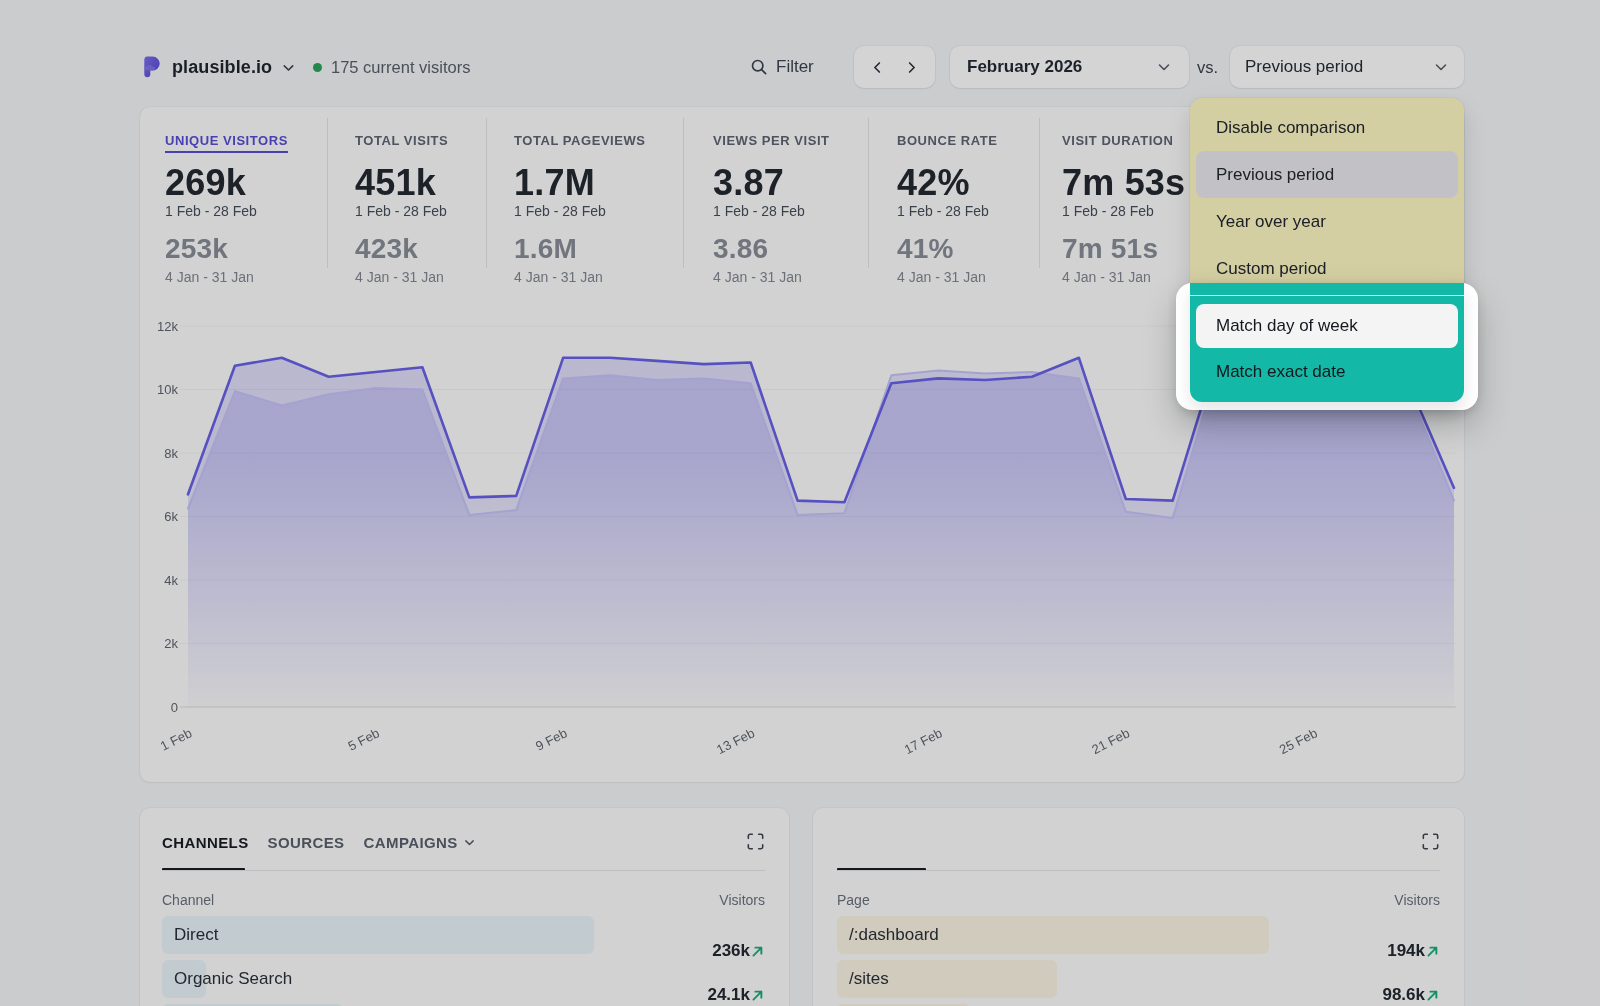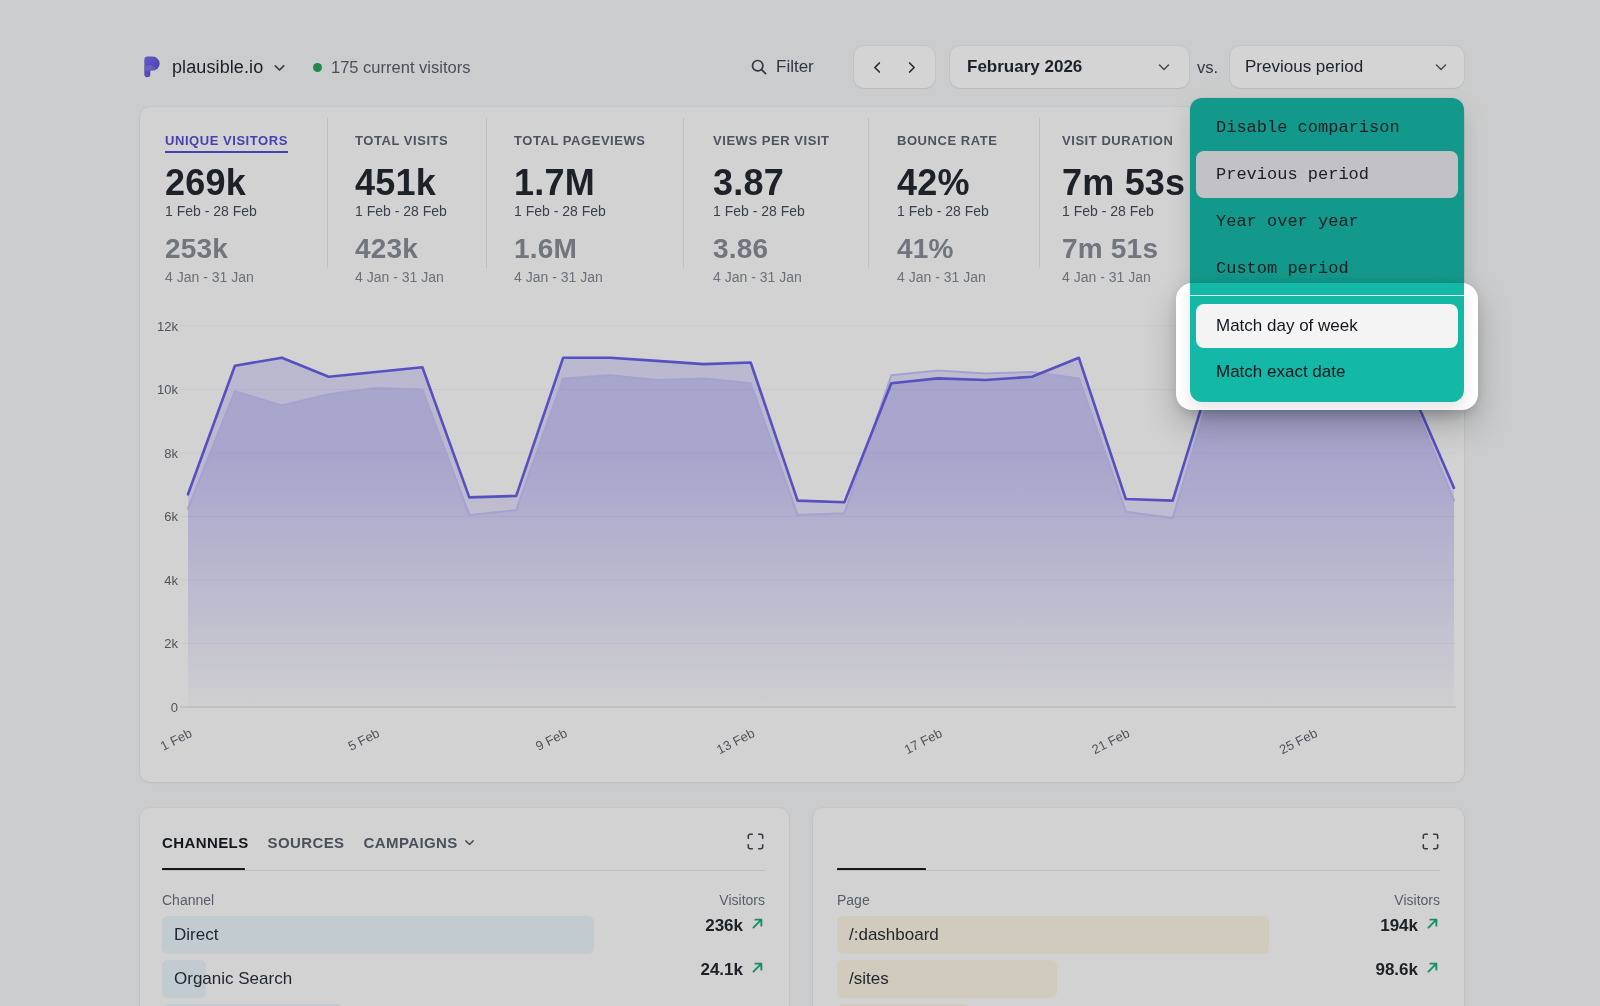--- a/index.html
+++ b/index.html
@@ -2,21 +2,21 @@
 <html><head>
 <meta charset="utf-8">
 <style>
   * { margin:0; padding:0; box-sizing:border-box; }
   html,body { width:1600px; height:1006px; overflow:hidden; }
   body { font-family:"Liberation Sans","DejaVu Sans",sans-serif; }
   .screen { position:relative; width:1600px; height:1006px; background:#f5f6f7; overflow:hidden; }
 
   
   .site-picker { position:absolute; left:141px; top:46px; height:42px; display:flex; align-items:center; gap:9px; cursor:pointer; }
-  .site-name { font-size:18px; font-weight:400; color:#1b212c; letter-spacing:0.1px; }
+  .site-name { font-size:18px; font-weight:700; color:#1b212c; letter-spacing:0.1px; }
   .live { position:absolute; left:313px; top:46px; height:42px; display:flex; align-items:center; gap:9px; }
   .live-dot { width:9px; height:9px; border-radius:50%; background:#29a35a; }
   .live-label { font-size:16.5px; color:#565d6b;text-align:right; }
   .filter-btn { position:absolute; left:750px; top:46px; height:42px; display:flex; align-items:center; gap:8px; cursor:pointer; }
   .filter-label { font-size:17px; color:#394150; }
   .btn { position:absolute; top:46px; height:42px; background:#ffffff; border-radius:10px;
          box-shadow:0 1px 2px rgba(16,24,40,.06), 0 0 0 1px rgba(16,24,40,.04);
          display:flex; align-items:center; cursor:pointer; }
   .nav-arrows { left:854px; width:81px; justify-content:space-around; padding:0 6px; }
   .nav-arrows .half { display:flex; align-items:center; justify-content:center; width:32px; height:42px; }
@@ -51,26 +51,26 @@
   .expand-btn { position:absolute; right:0; top:24px; cursor:pointer; }
   .tab-sep { position:absolute; left:0; right:0; top:62px; height:1px; background:#e3e5e9; }
   .tab-underline { position:absolute; left:0; top:60px; height:3px; background:#15191f; border-radius:1px; }
   .thead { position:absolute; left:0; right:0; top:84px; display:flex; justify-content:space-between; }
   .th { font-size:14px; color:#686f7c; }
   .trow { position:absolute; left:0; right:0; height:38px; }
   .trow .bar { position:absolute; left:0; top:0; height:38px; border-radius:6px; }
   .bcard.left .bar { background:#eaf4fb; }
   .bcard.right .bar { background:#faf5e3; }
   .trow .rlabel { position:absolute; left:12px; top:0; height:38px; display:flex; align-items:center; font-size:17px; color:#272d37; }
-  .trow .rvalue { position:absolute; right:0; top:0; height:38px; display:flex; align-items:flex-start; gap:7px; font-size:17px; font-weight:600; color:#20252e; }
+  .trow .rvalue { position:absolute; right:0; top:16px; height:38px; display:flex; align-items:center; font-size:17px; font-weight:600; color:#20252e; }
   .row-0 { top:108px; } .row-1 { top:152px; } .row-2 { top:196px; }
 
   
-  .menu { position:absolute; left:1190px; top:98px; width:274px; height:304px; background:#14b8a6; border-radius:12px;
-          box-shadow:0 10px 24px rgba(16,24,40,.14), 0 0 0 1px rgba(16,24,40,.04); padding-top:6px; z-index:10;font-family:Liberation Mono, monospace; }
+  .menu { position:absolute; left:1190px; top:98px; width:274px; height:304px; background:#fef9c3; border-radius:12px;
+          box-shadow:0 10px 24px rgba(16,24,40,.14), 0 0 0 1px rgba(16,24,40,.04); padding-top:6px; z-index:10; }
   .menu-item { height:47px; margin:0 6px; border-radius:8px; display:flex; align-items:center; padding-left:20px;
                font-size:17px; color:#20242c; cursor:pointer; }
   .menu-item.selected { background:#e9eaee; }
 
   
   .overlay { position:absolute; inset:0; background:rgba(15,15,17,.18); z-index:40; }
   .spotlight { position:absolute; left:1176px; top:283px; width:302px; height:127px; background:#ffffff; border-radius:16px;
                box-shadow:0 16px 34px rgba(10,12,20,.22), 0 3px 10px rgba(10,12,20,.10); z-index:50; }
   .menu-reveal { position:absolute; left:1190px; top:283px; width:274px; height:119px; background:#14b8a6;
                  border-radius:0 0 12px 12px; box-shadow:0 9px 16px rgba(16,24,40,.10); z-index:60; padding-top:12px; }

